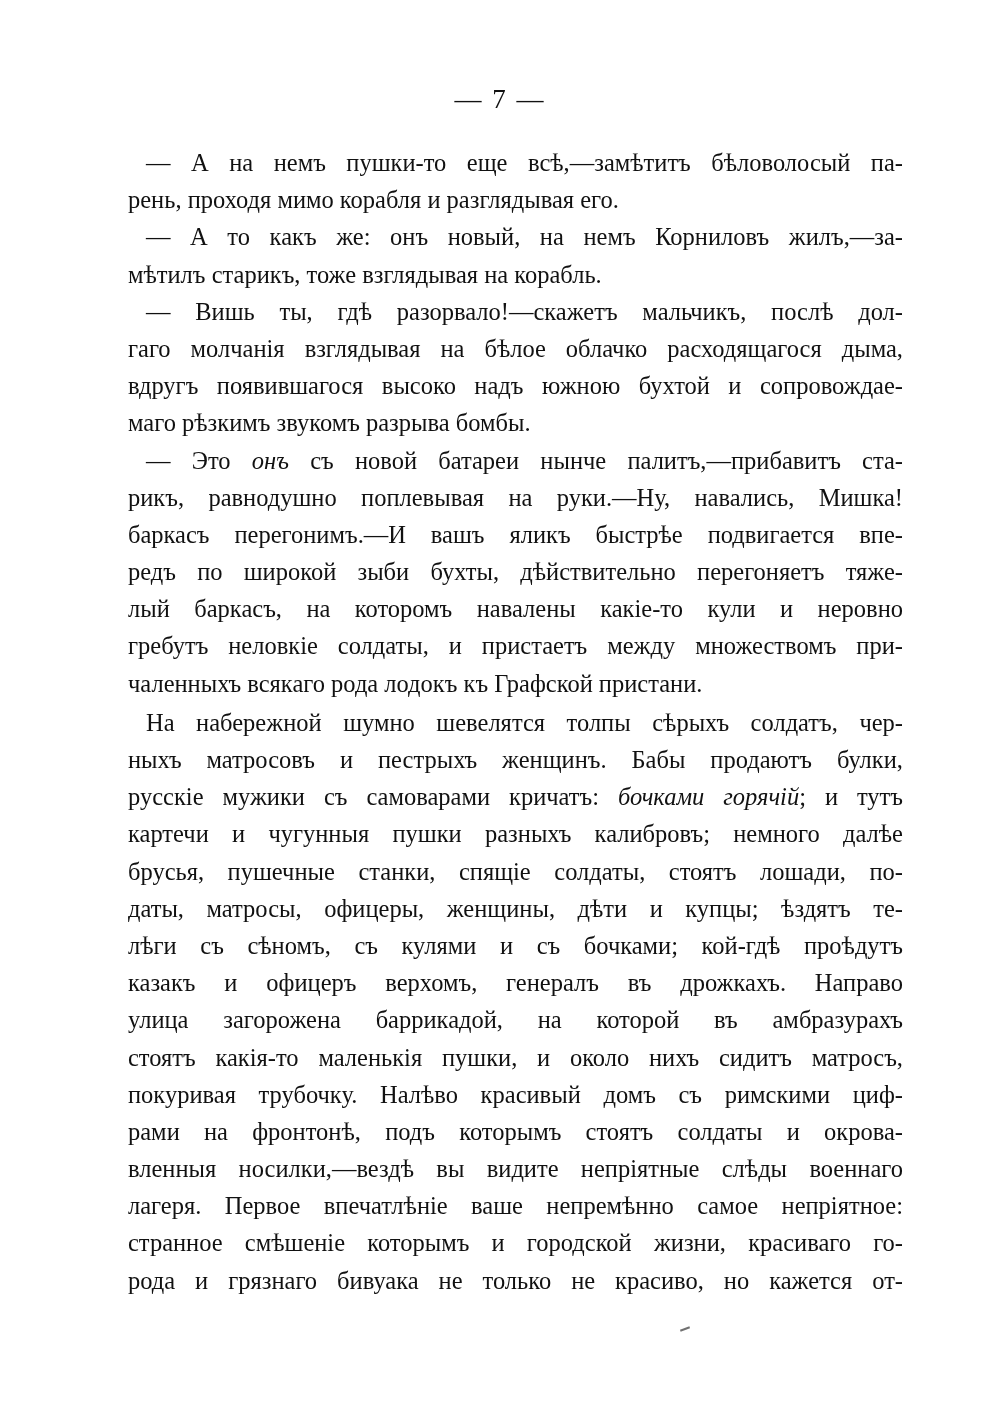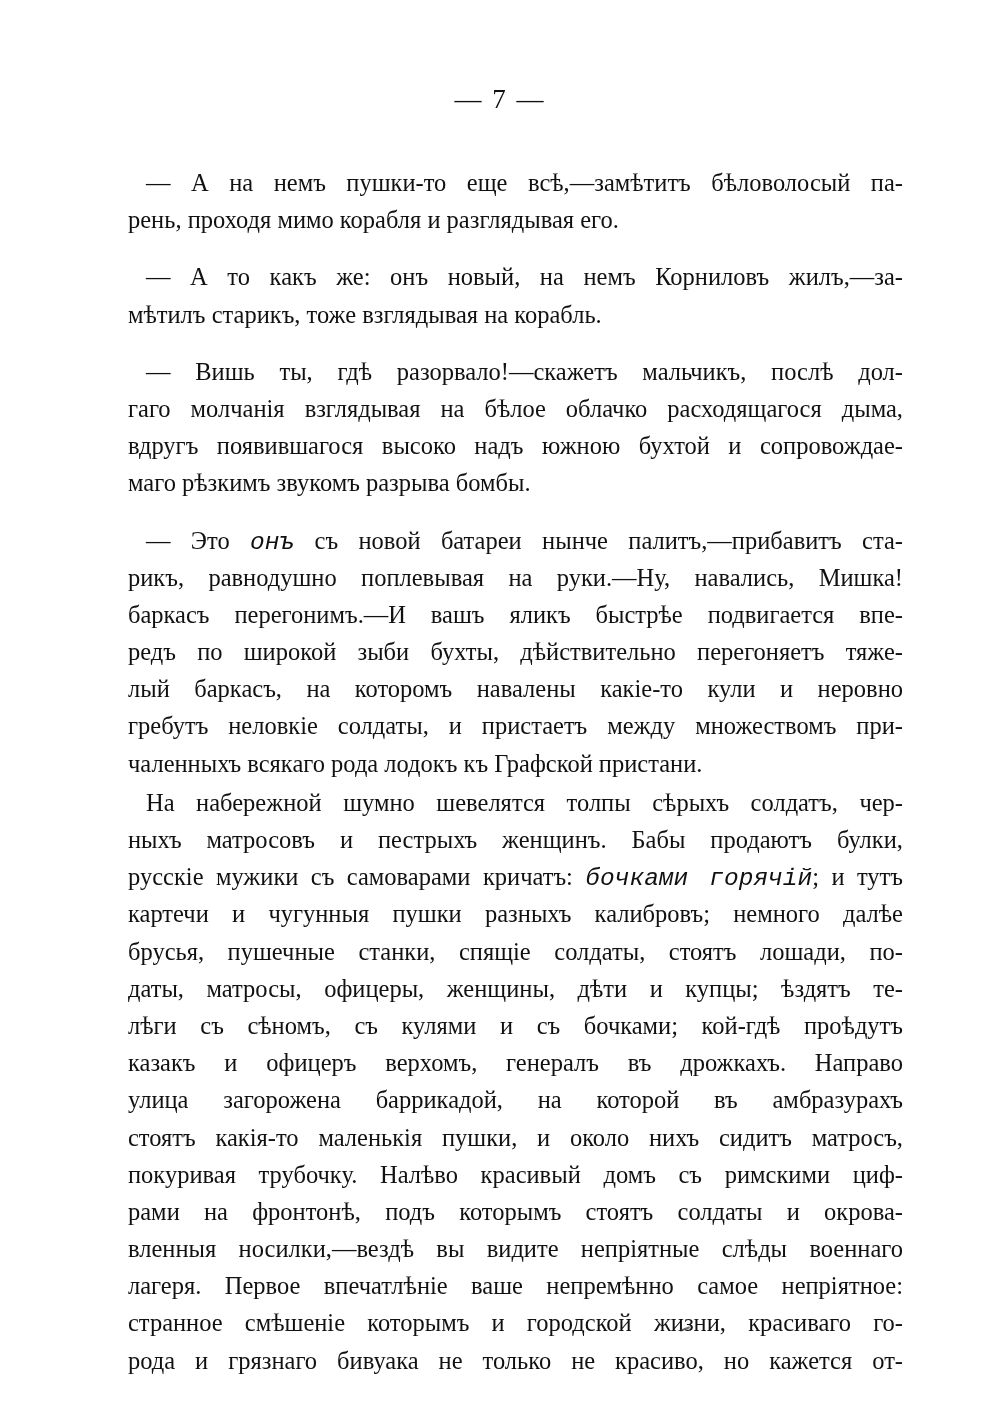--- a/index.html
+++ b/index.html
@@ -41,28 +41,26 @@
       white-space: nowrap;
       text-align: justify;
       text-align-last: justify;
       overflow: hidden;
     }
     .line.last {
       text-align-last: left;
     }
     .line.indent {
       padding-left: 18px;
-      margin-top: 20px;
     }
     .line.para-gap {
       margin-top: 2px;
     }
     .line .it {
       font-style: italic;
-      font-family: Liberation Mono, monospace;
     }
     .stray-mark {
       position: absolute;
       left: 680px;
       top: 1328px;
       width: 10px;
       height: 2px;
       background: #333;
       transform: rotate(-20deg);
       opacity: 0.7;

